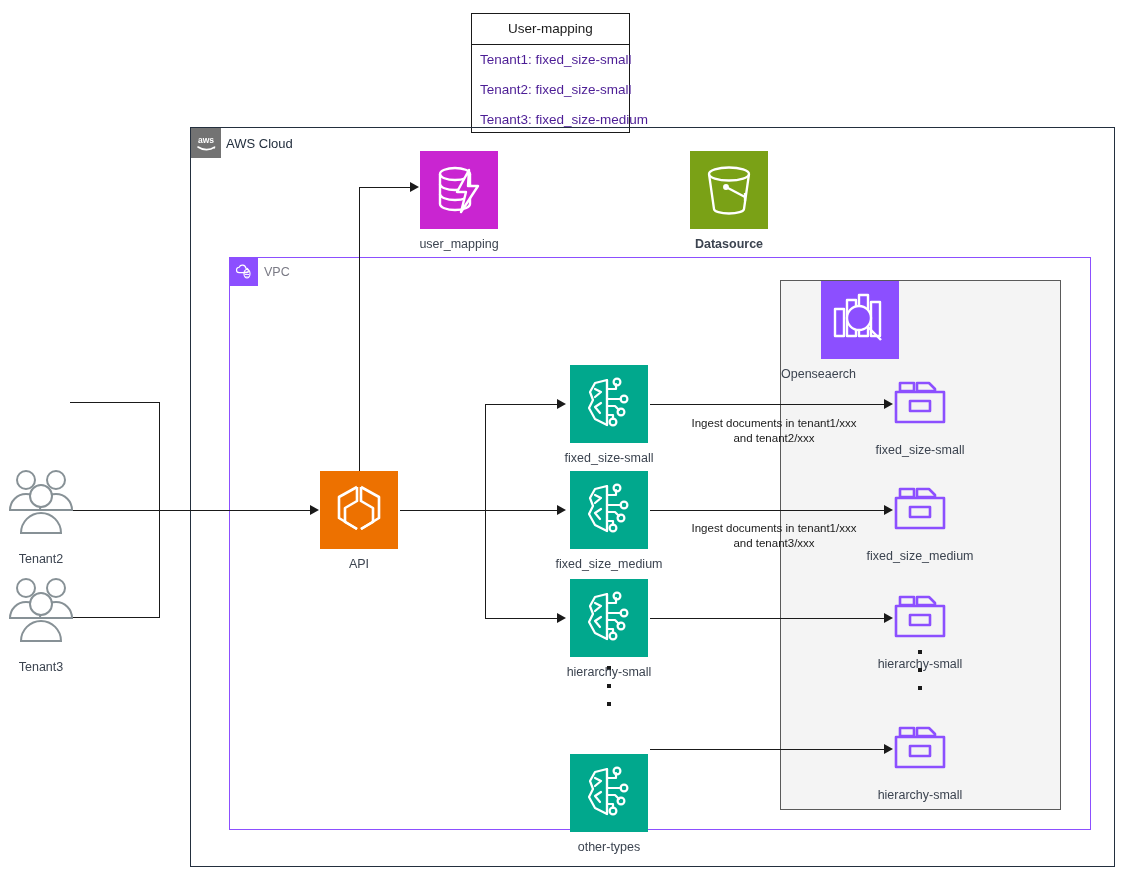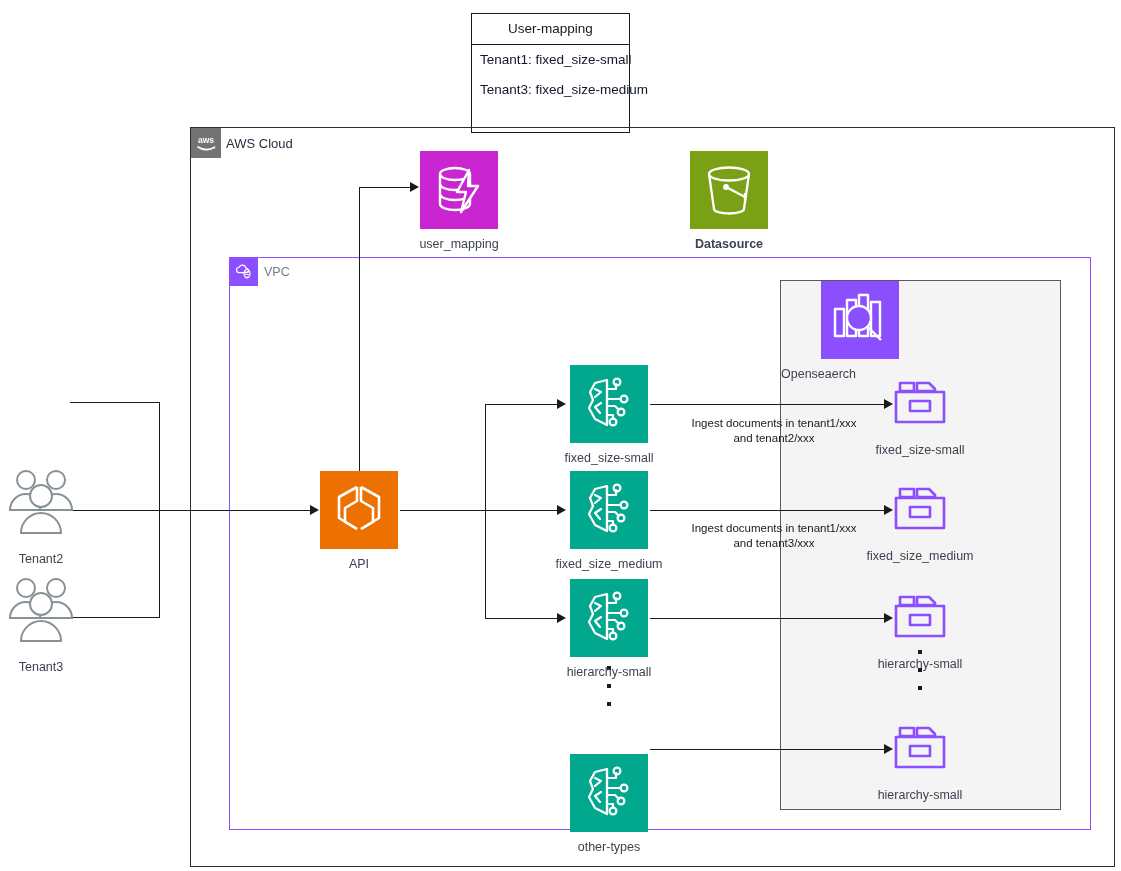--- a/index.html
+++ b/index.html
@@ -7,21 +7,21 @@
   #stage{position:relative;width:1121px;height:871px;overflow:hidden;background:#fff;}
   .abs{position:absolute;}
 
   
   .umtable{border:1px solid #1a1a1a;background:#fff;box-sizing:border-box;margin-top:12px;}
   .umtable .umhead{
     height:30px;line-height:30px;text-align:center;font-size:13.5px;color:#1a1a1a;
     border-bottom:1px solid #1a1a1a;
   }
   .umtable .umrow{
-    height:30px;line-height:30px;padding-left:8px;font-size:13.5px;color:#0f172a;
+    height:30px;line-height:30px;padding-left:8px;font-size:13.5px;color:#4c1d95;
     white-space:nowrap;
   }
 
   
   .grp{box-sizing:border-box;background:transparent;}
   .grp-aws{border:1px solid #232f3e;}
   .grp-vpc{border:1px solid #8c4fff;}
   .grp-os{border:1px solid #5a5a5a;background:#f4f4f4;}
 
   .grp-label{
@@ -80,20 +80,21 @@
   .dots i{display:block;width:4px;height:4px;background:#1a1a1a;margin-bottom:14px;}
 </style>
 </head>
 <body>
 
 <div id="stage">
 
   <div class="umtable abs" style="left:471px;top:1px;width:159px;height:120px;">
     <div class="umhead">User-mapping</div>
     <div class="umrow">Tenant1: fixed_size-small</div>
+    <div class="umrow">Tenant2: fixed_size-small</div>
     <div class="umrow">Tenant3: fixed_size-medium</div>
   </div>
 
   <div class="grp grp-aws abs" style="left:190px;top:127px;width:925px;height:740px;"></div>
   <div class="awsbadge" style="left:191px;top:128px;">
     <svg width="22" height="16" viewBox="0 0 22 16" aria-hidden="true">
       <text x="11" y="8" fill="#ffffff" font-size="8.5" font-family="Liberation Sans, sans-serif" text-anchor="middle" font-weight="bold">aws</text>
       <path d="M3 12 C8 15.5 15 15.5 19.5 12.2" stroke="#ffffff" stroke-width="1.6" fill="none" stroke-linecap="round"></path>
       <path d="M18.2 12.9 L20.4 11.4 L19.4 13.9 Z" fill="#ffffff"></path>
     </svg>

